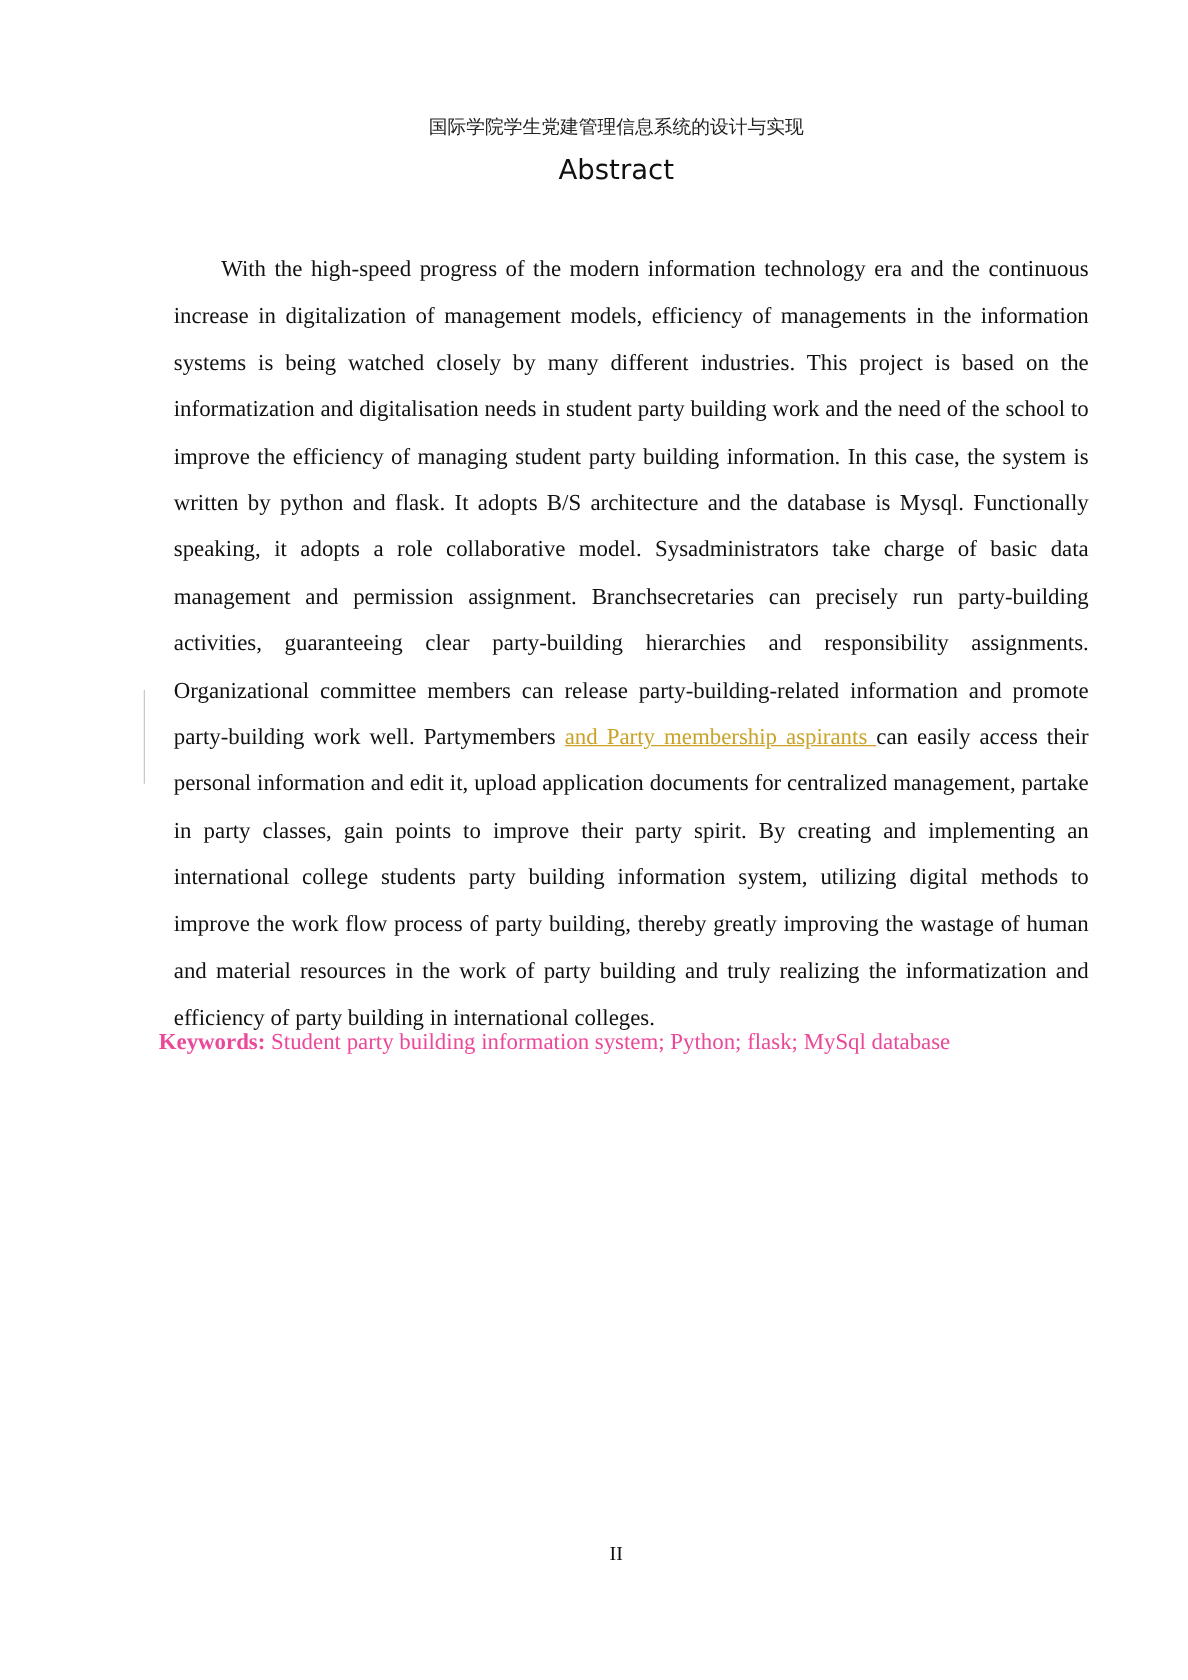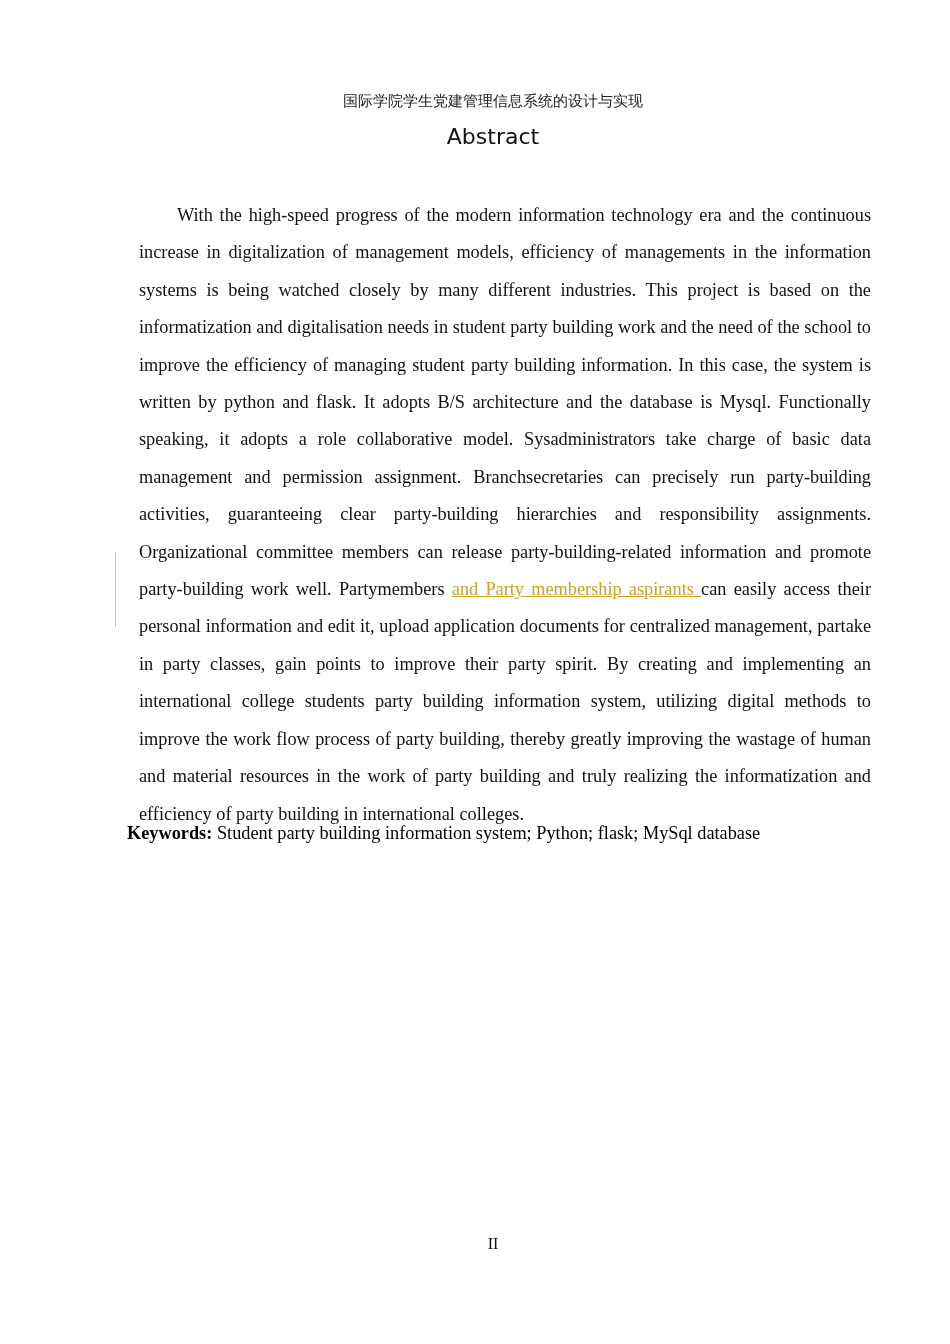--- a/index.html
+++ b/index.html
@@ -16,21 +16,21 @@
   .body {
     position:absolute; top:185px; left:127px; width:732px;
     font-family:"Liberation Serif", serif; font-size:18.3px; line-height:37.4px;
     color:#111; text-align:justify; margin:12px;
   }
   .body p { margin:0; text-indent:38px; }
   .insert { color:#c9a227; text-decoration:underline; }
   .change-bar { position:absolute; left:115px; top:552px; width:1px; height:75px; background:#c8c8c8; }
   .keywords {
     position:absolute; top:823px; left:127px; width:732px;
-    font-family:"Liberation Serif", serif; font-size:18.3px; color:#000000;
+    font-family:"Liberation Serif", serif; font-size:18.3px; color:#ec4899;
   }
   .keywords b { font-weight:bold; }
   .page-number {
     position:absolute; top:1235px; left:0; width:986px; text-align:center;
     font-family:"Liberation Serif", serif; font-size:16px; color:#111;
   }
 </style>
 </head>
 <body>
 

